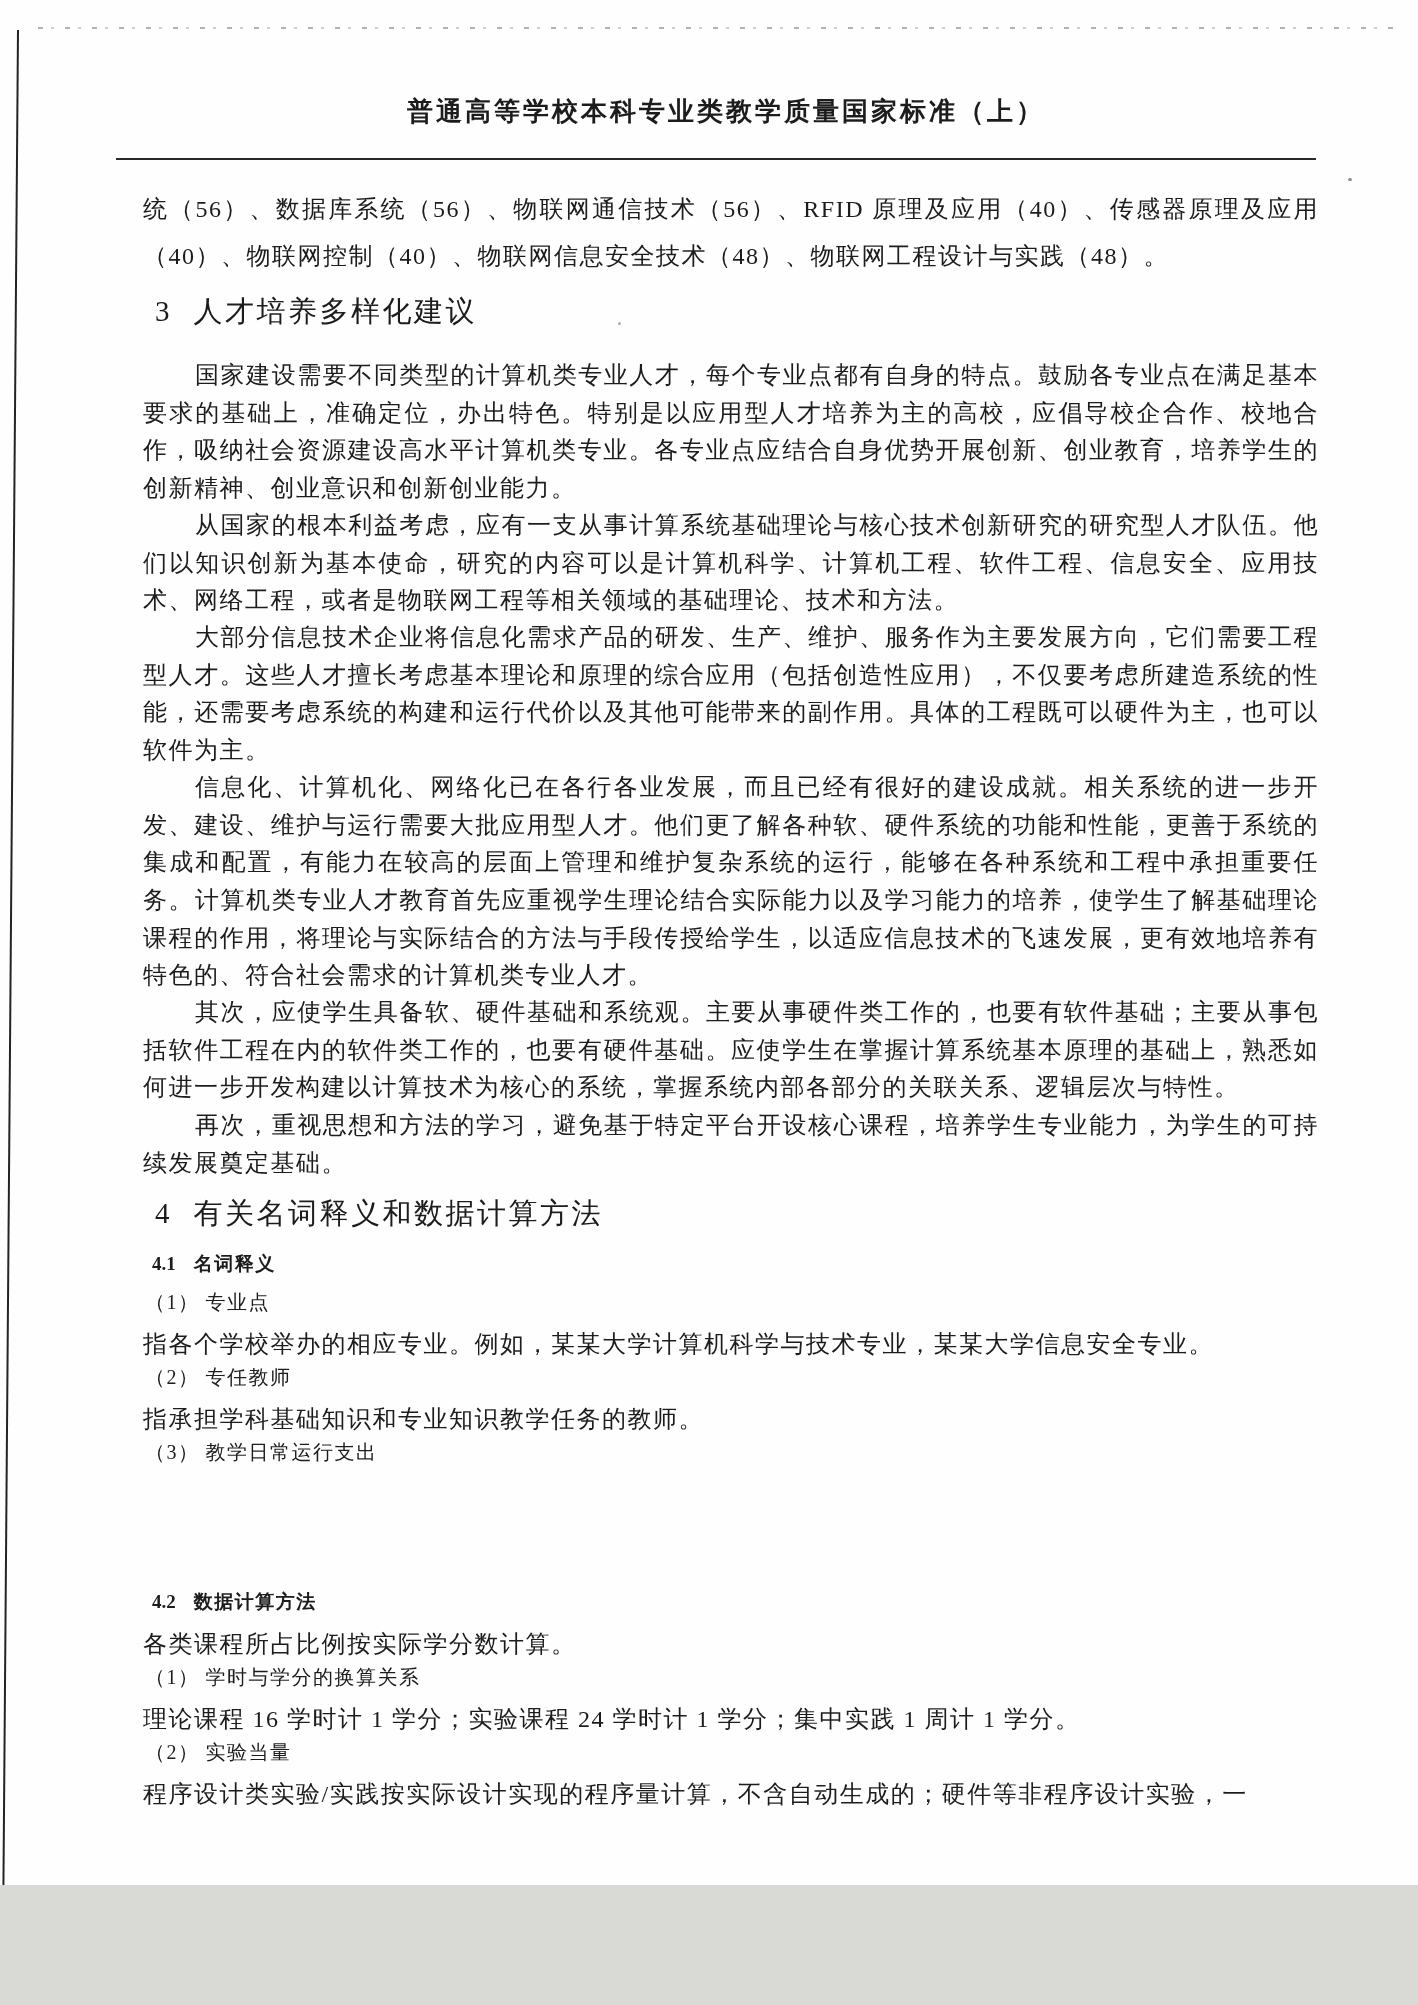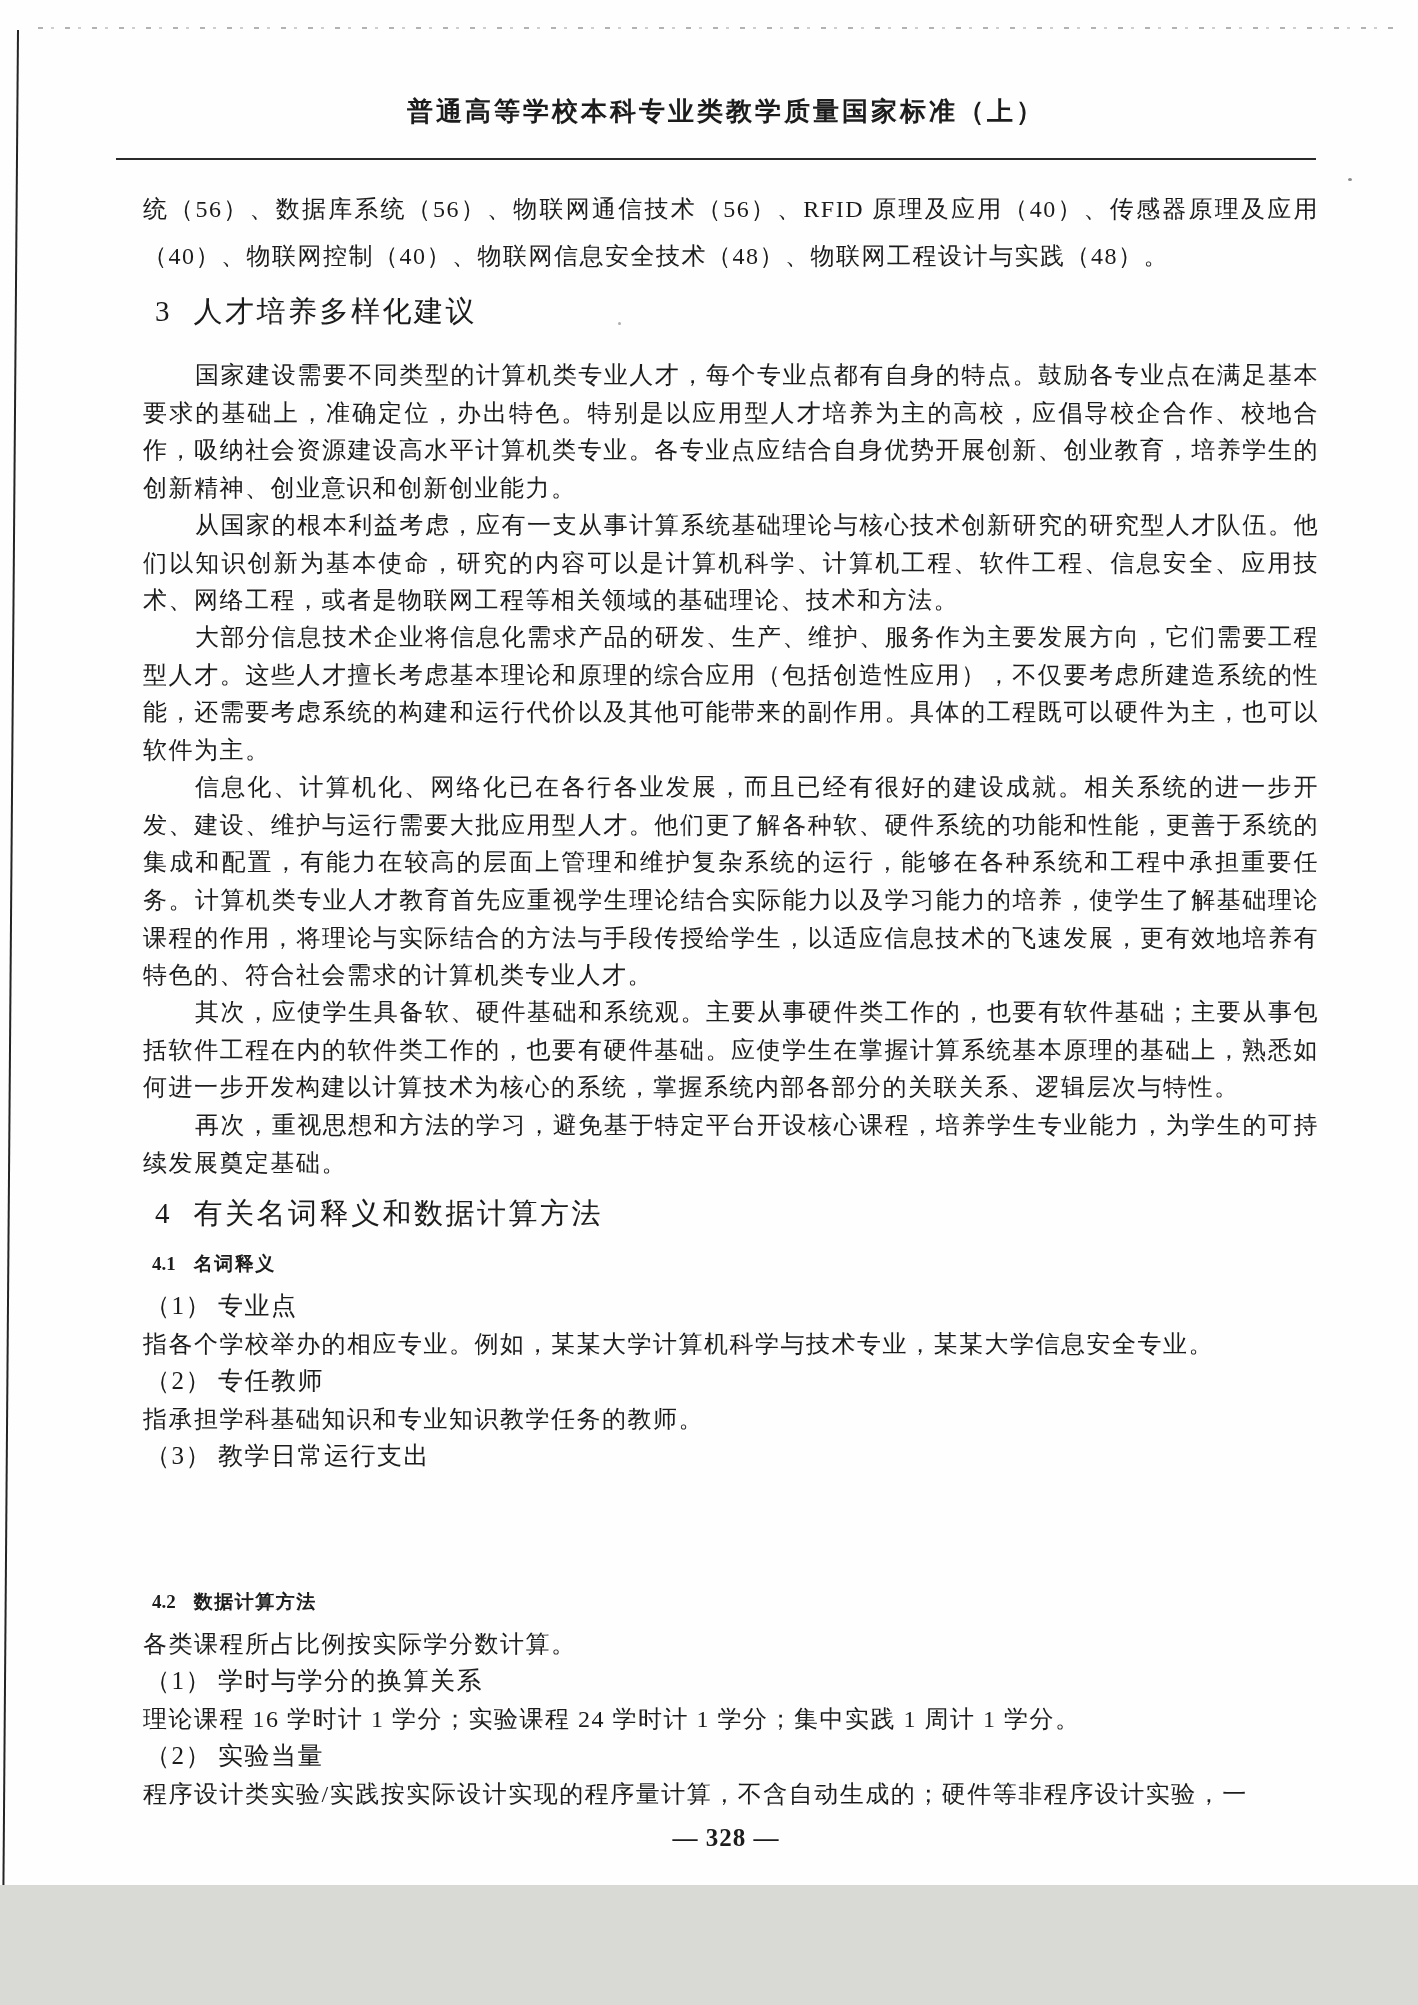--- a/index.html
+++ b/index.html
@@ -52,21 +52,21 @@
   .h-main .h-num { margin-right:24px; letter-spacing:0; }
 
   .h-sub {
     position:absolute; left:152px; white-space:nowrap;
     font-size:19px; font-weight:bold; letter-spacing:1.5px;
   }
   .h-sub .h-num { margin-right:18px; letter-spacing:0; }
 
   .item {
     position:absolute; left:145px; white-space:nowrap;
-    font-size:25px; letter-spacing:1.5px;
+    font-size:20px; letter-spacing:1.5px;
   }
   .item .item-label { margin-right:6px; }
 
   .footer {
     position:absolute; left:138px; top:1824px; width:1176px;
     text-align:center; font-size:25px; font-weight:bold; letter-spacing:1px;
   }
 </style>
 </head>
 <body>
@@ -126,15 +126,14 @@
   <div class="item" style="top:1664px">
     <span class="item-label">（1）</span><span>学时与学分的换算关系</span>
   </div>
   <p class="body" style="top:1701px">理论课程 16 学时计 1 学分；实验课程 24 学时计 1 学分；集中实践 1 周计 1 学分。</p>
 
   <div class="item" style="top:1739px">
     <span class="item-label">（2）</span><span>实验当量</span>
   </div>
   <p class="body" style="top:1776px">程序设计类实验/实践按实际设计实现的程序量计算，不含自动生成的；硬件等非程序设计实验，一</p>
 
-  <div class="footer">— 328 —</div>
 
 </div>
 
 </body></html>

